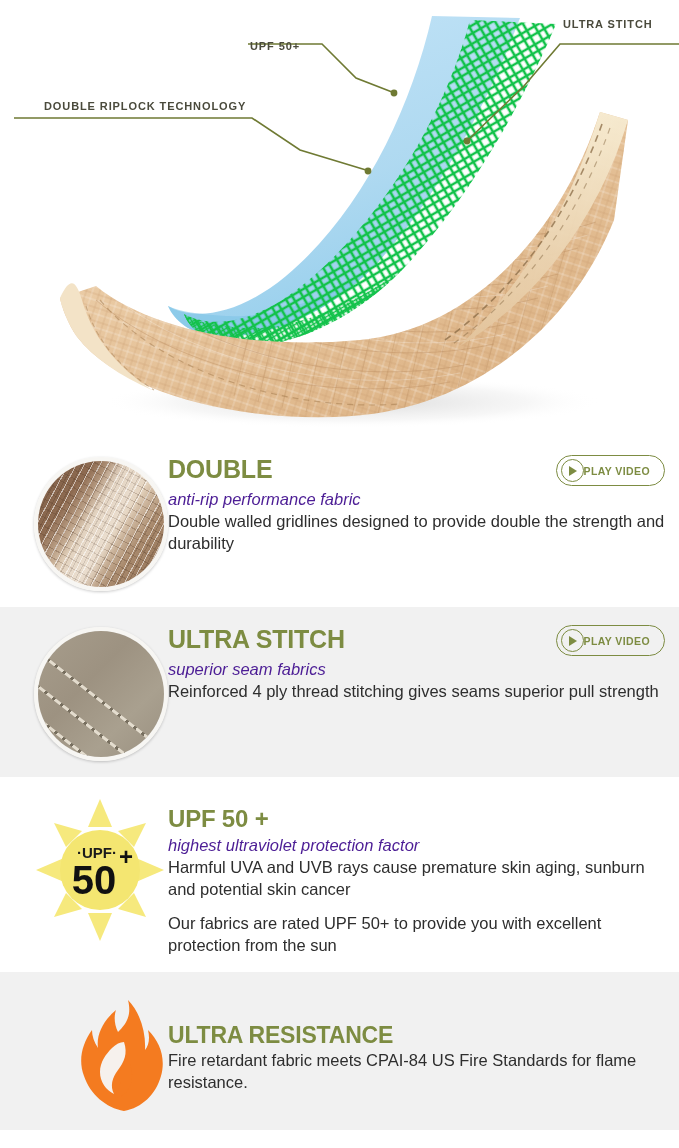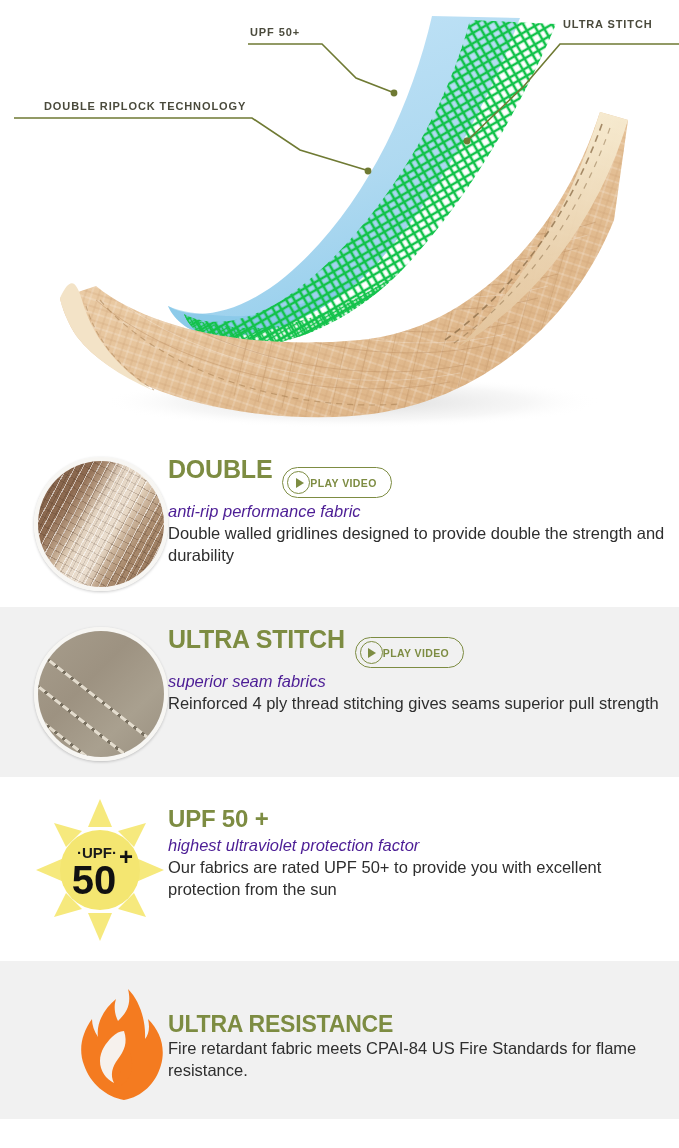--- a/index.html
+++ b/index.html
@@ -28,21 +28,21 @@
   .hero-svg { position: absolute; inset: 0; }
   .hero-label {
     position: absolute;
     font-family: "Liberation Sans", sans-serif;
     font-size: 11px;
     font-weight: bold;
     letter-spacing: 0.9px;
     color: #4a4a3c;
     white-space: nowrap;
   }
-  .lbl-upf   { left: 250px; top: 26px; }
+  .lbl-upf   { left: 250px; top: 40px; }
   .lbl-ultra { left: 563px; top: 18px; }
   .lbl-riplock { left: 14px; top: 100px; padding-left: 30px; }
 
   
   .section {
     position: relative;
     width: 679px;
     display: flex;
     align-items: flex-start;
     padding: 16px 14px 16px 18px;
@@ -125,33 +125,33 @@
     margin-top: 3px;
     line-height: 1.25;
   }
   .feature-body {
     font-size: 16.5px;
     color: #2e2e2e;
     line-height: 1.34;
   }
   .feature-body + .feature-body { margin-top: 12px; }
 
-  .title-row { display: flex; align-items: flex-start; justify-content: flex-start; gap: 10px; }
+  .title-row { display: flex; align-items: flex-start; justify-content: space-between; gap: 10px; }
   .title-col { min-width: 0; }
 
   
   .play-btn {
     flex: 0 0 auto;
     display: inline-flex;
     align-items: center;
     border: 1.6px solid #7d8c42;
     border-radius: 999px;
     padding: 3px 14px 3px 4px;
     background: transparent;
-    margin-top: 12px;
+    margin-top: 0;
     cursor: pointer;
   }
   .play-circle {
     width: 23px; height: 23px;
     border-radius: 50%;
     border: 1.6px solid #7d8c42;
     display: flex; align-items: center; justify-content: center;
     flex: 0 0 auto;
   }
   .play-tri {
@@ -392,20 +392,21 @@
         </g>
         <circle cx="68" cy="75" r="40" fill="#f4e671"></circle>
         <text x="65" y="63" text-anchor="middle" font-family="Liberation Sans, sans-serif" font-size="15" font-weight="bold" fill="#1b1b1b">·UPF·</text>
         <text x="62" y="99" text-anchor="middle" font-family="Liberation Sans, sans-serif" font-size="40" font-weight="bold" fill="#111111">50</text>
         <text x="94" y="70" text-anchor="middle" font-family="Liberation Sans, sans-serif" font-size="24" font-weight="bold" fill="#111111">+</text>
       </svg>
     </div>
     <div class="content">
       <div class="feature-title">UPF 50 +</div>
       <div class="feature-sub">highest ultraviolet protection factor</div>
+      <div class="feature-body">Harmful UVA and UVB rays cause premature skin aging, sunburn and potential skin cancer</div>
       <div class="feature-body">Our fabrics are rated UPF 50+ to provide you with excellent protection from the sun</div>
     </div>
   </div>
 
   <div class="section gray sec-fire">
     <div class="media">
       <svg class="fire-icon" viewBox="0 0 92 116">
         <path fill="#f47b20" d="M52,2 C56,18 50,26 42,34 C38,26 38,18 40,12
           C28,22 20,36 22,50 C18,44 16,38 16,32 C6,46 2,62 8,78
           C14,96 30,110 48,113 C66,110 80,96 85,78 C90,60 84,44 72,32

